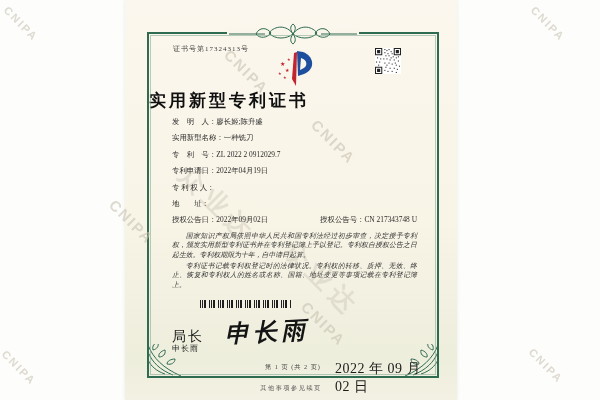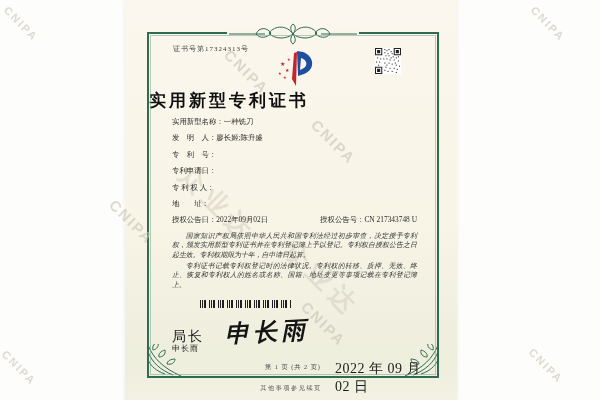--- a/index.html
+++ b/index.html
@@ -180,32 +180,34 @@
           <rect x="19" y="14" width="1" height="1"></rect>
         <rect x="22" y="8" width="1" height="1"></rect>
           <rect x="15" y="9" width="1" height="1"></rect>
       </g>
     </svg>
 
     <div class="title">实用新型专利证书</div>
 
     <div class="fields">
       <div class="row">
+        <span class="lab">发　明　人：</span>
+        <span class="val">廖长姬;陈升盛</span>
+      </div>
+      <div class="row">
         <span class="lab">实用新型名称：</span>
         <span class="val">一种铣刀</span>
       </div>
       <div class="row">
-        <span class="lab">发　明　人：</span>
-        <span class="val">廖长姬;陈升盛</span>
-      </div>
-      <div class="row">
         <span class="lab">专　利　号：</span>
+        <span class="val">ZL 2022 2 0912029.7</span>
       </div>
       <div class="row">
         <span class="lab">专利申请日：</span>
+        <span class="val">2022年04月19日</span>
       </div>
       <div class="row">
         <span class="lab">专 利 权 人：</span>
       </div>
       <div class="row">
         <span class="lab">地　　址：</span>
       </div>
       <div class="grant-row">
         <span>
           <span>授权公告日：</span><span>2022年09月02日</span>

